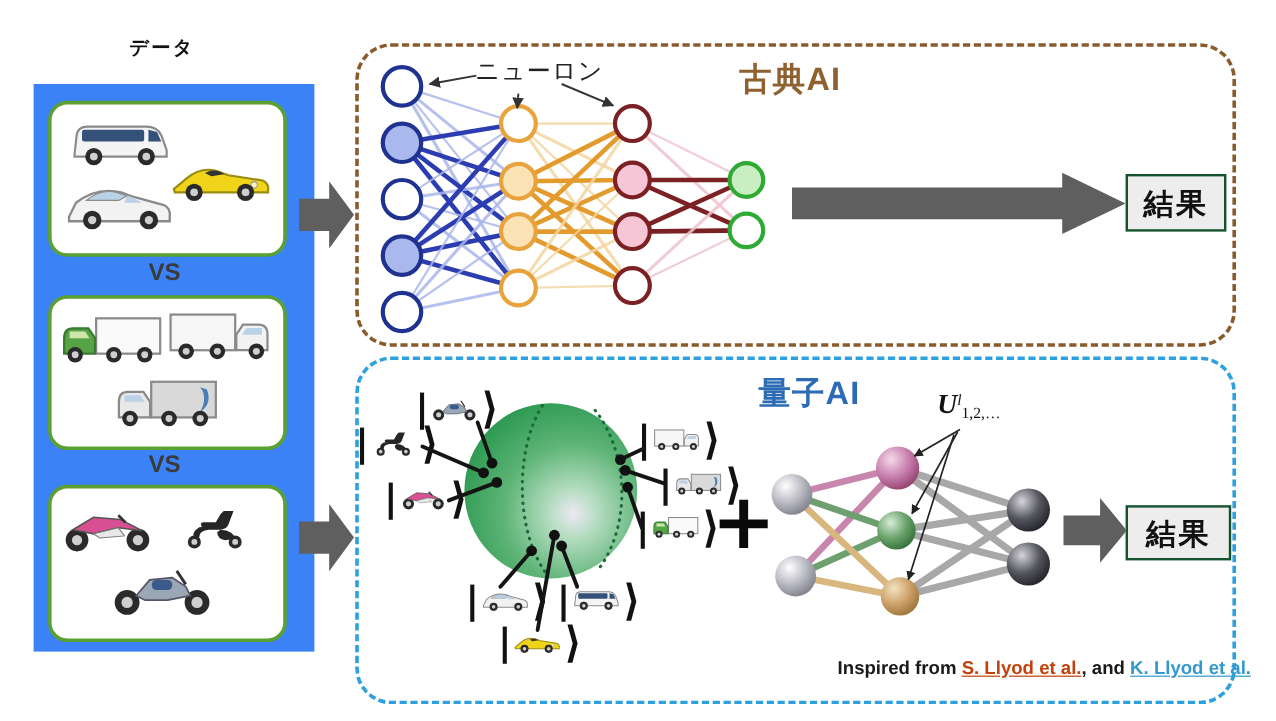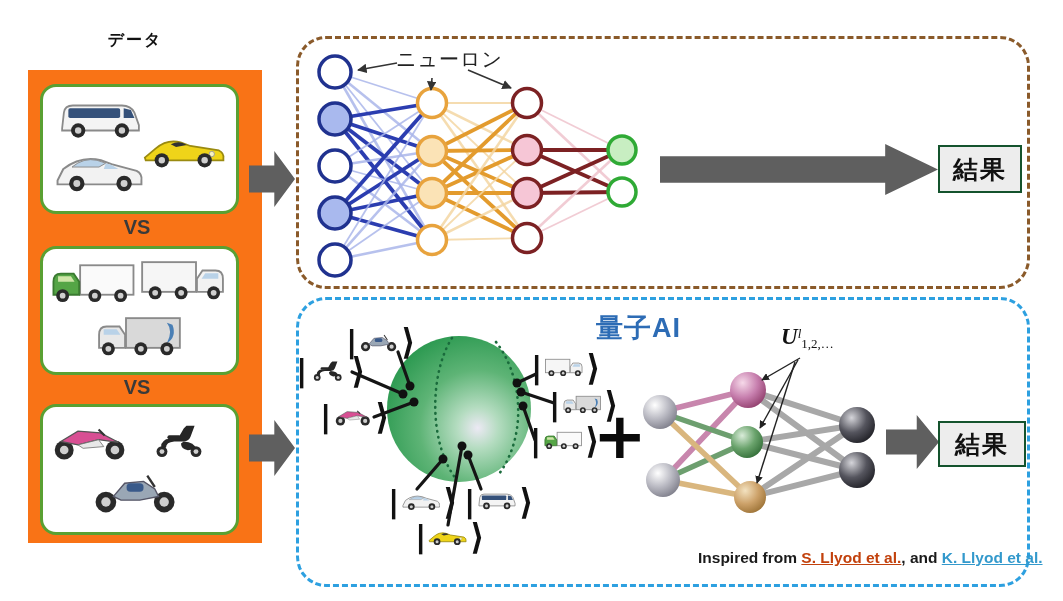--- a/index.html
+++ b/index.html
@@ -1,20 +1,20 @@
 <!DOCTYPE html>
 <html><head>
 <meta charset="utf-8">
 <style>
   html,body{margin:0;padding:0;background:#fff;}
   #stage{position:relative;width:1063px;height:601px;background:#fff;overflow:hidden;
          font-family:"Liberation Sans","DejaVu Sans",sans-serif;}
   .abs{position:absolute;}
   .jp-title{font-weight:bold;font-size:16px;color:#111;letter-spacing:2px;}
-  #data-panel{left:28px;top:70px;width:234px;height:473px;background:#f97316;}
+  #data-panel{left:28px;top:70px;width:234px;height:473px;background:#3b82f6;}
   .veh-box{position:absolute;left:12px;width:193px;background:#fff;border:3px solid #5aa032;border-radius:16px;}
   .vs{position:absolute;left:0;width:218px;text-align:center;font-weight:bold;font-size:20px;color:#3a3a3a;}
   .block-arrow{background:#5f5f5f;}
   .arrow-in{clip-path:polygon(0 26%,55% 26%,55% 0,100% 50%,55% 100%,55% 74%,0 74%);}
   .arrow-long{clip-path:polygon(0 24%,81% 24%,81% 0,100% 50%,81% 100%,81% 76%,0 76%);}
   .arrow-short{clip-path:polygon(0 27%,58% 27%,58% 0,100% 50%,58% 100%,58% 73%,0 73%);}
   #classical-box{left:296px;top:36px;width:728px;height:247px;border:3.5px dashed #8a5a2a;border-radius:30px;background:#fff;}
   #quantum-box{left:296px;top:297px;width:728px;height:284px;border:3.5px dashed #2da0e0;border-radius:30px;background:#fff;}
   .box-title{font-weight:bold;font-size:27px;letter-spacing:1px;}
   .result-box{background:#ededed;border:2px solid #14532d;display:flex;align-items:center;justify-content:center;
@@ -141,25 +141,26 @@
             <path d="M62 16 L70 28" stroke="#333" stroke-width="2.5"></path>
           </svg></div>
       </div>
   </div>
 
   <div class="abs block-arrow arrow-in" style="left:249px;top:151px;width:46px;height:56px;"></div>
   <div class="abs block-arrow arrow-in" style="left:249px;top:420px;width:46px;height:56px;"></div>
 
   <div class="abs" id="classical-box"></div>
   <div class="abs" id="neuron-label" style="left:396px;top:46px;">ニューロン</div>
+  <div class="abs box-title" style="left:596px;top:48px;width:125px;text-align:center;color:#8f6130;">古典AI</div>
   <div class="abs block-arrow arrow-long" style="left:660px;top:144px;width:278px;height:51px;"></div>
   <div class="abs result-box" style="left:938px;top:145px;width:80px;height:44px;">結果</div>
 
   <div class="abs" id="quantum-box"></div>
-  <div class="abs box-title" style="left:576px;top:310px;width:125px;text-align:center;color:#2d6cb5;">量子AI</div>
+  <div class="abs box-title" style="left:612px;top:310px;width:125px;text-align:center;color:#2d6cb5;">量子AI</div>
   <div class="abs" id="sphere"></div>
   <div class="abs" id="plus-sign" style="left:593px;top:404px;width:50px;text-align:center;">+</div>
   <div class="abs" id="u-label" style="left:781px;top:324px;">
     <span class="base">U</span><span class="sup">l</span><span class="sub">1,2,…</span>
   </div>
   <div class="abs block-arrow arrow-short" style="left:886px;top:415px;width:53px;height:54px;"></div>
   <div class="abs result-box" style="left:938px;top:421px;width:84px;height:42px;">結果</div>
   <div class="abs" id="credit" style="left:698px;top:549px;">
     <span>Inspired from </span><a style="color: #c2410c; text-align: center;">S. Llyod et al.</a><span>, and </span><a style="color: rgb(51, 153, 204);">K. Llyod et al.</a>
   </div>

